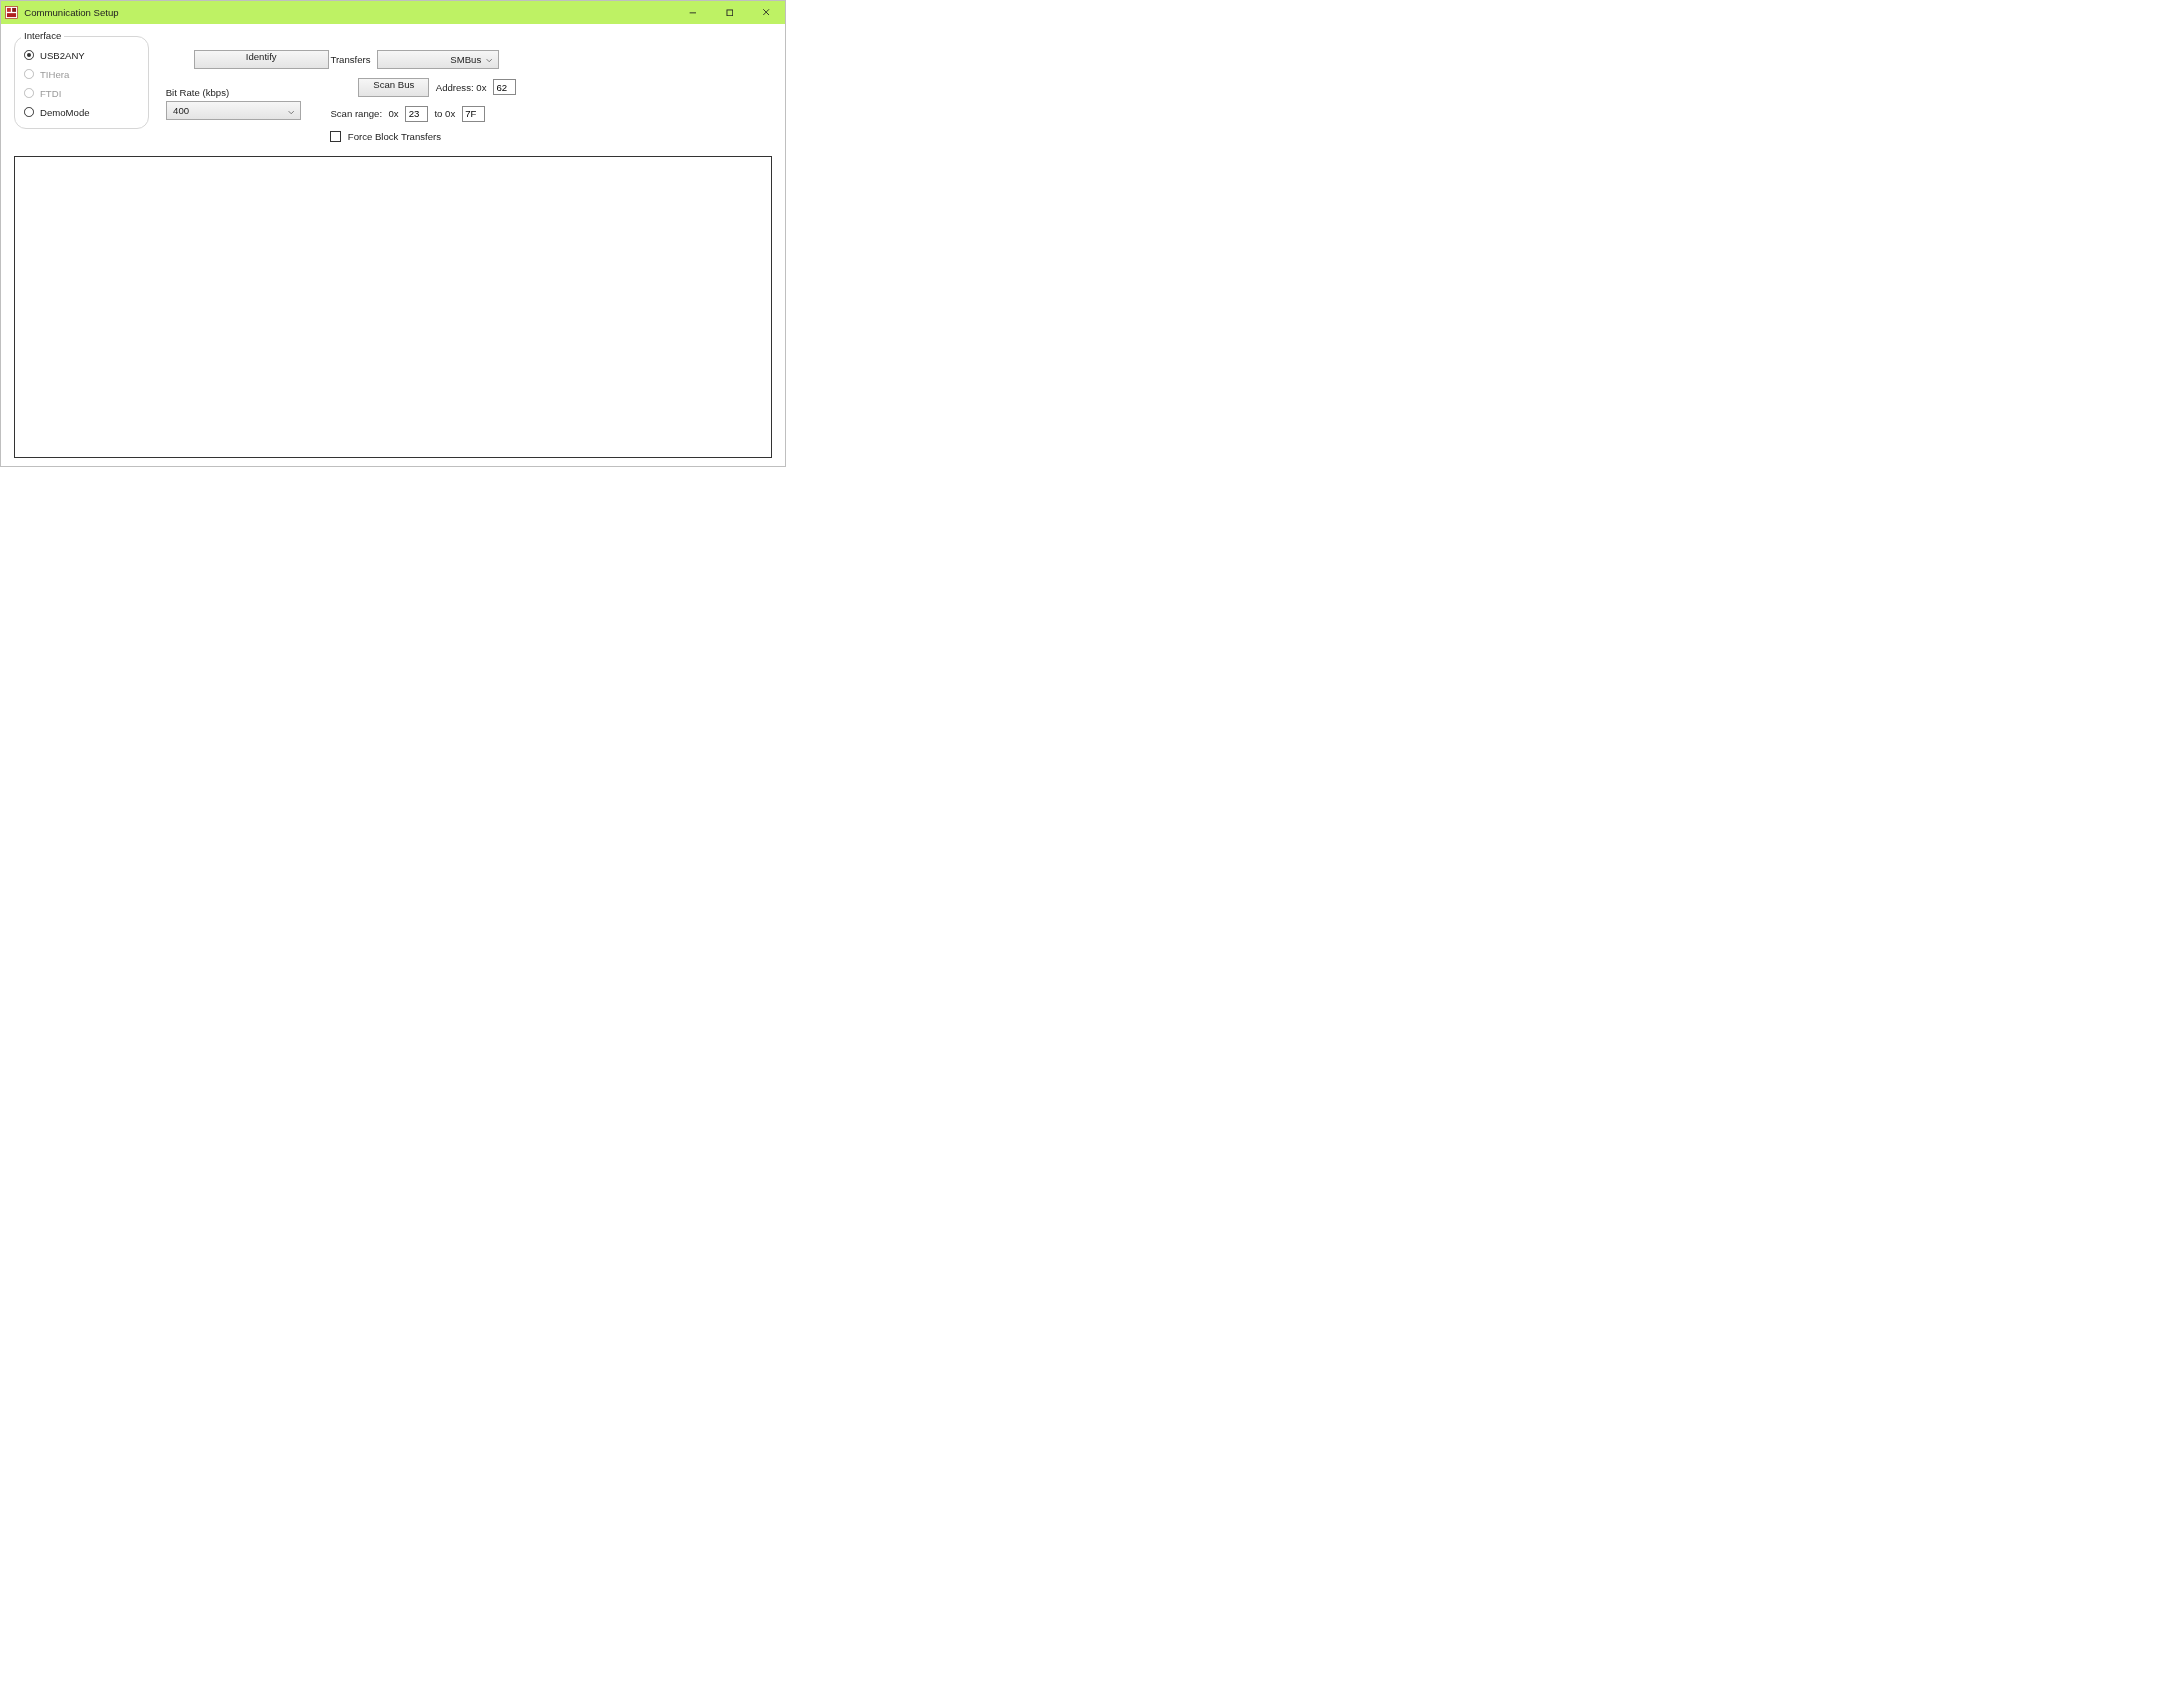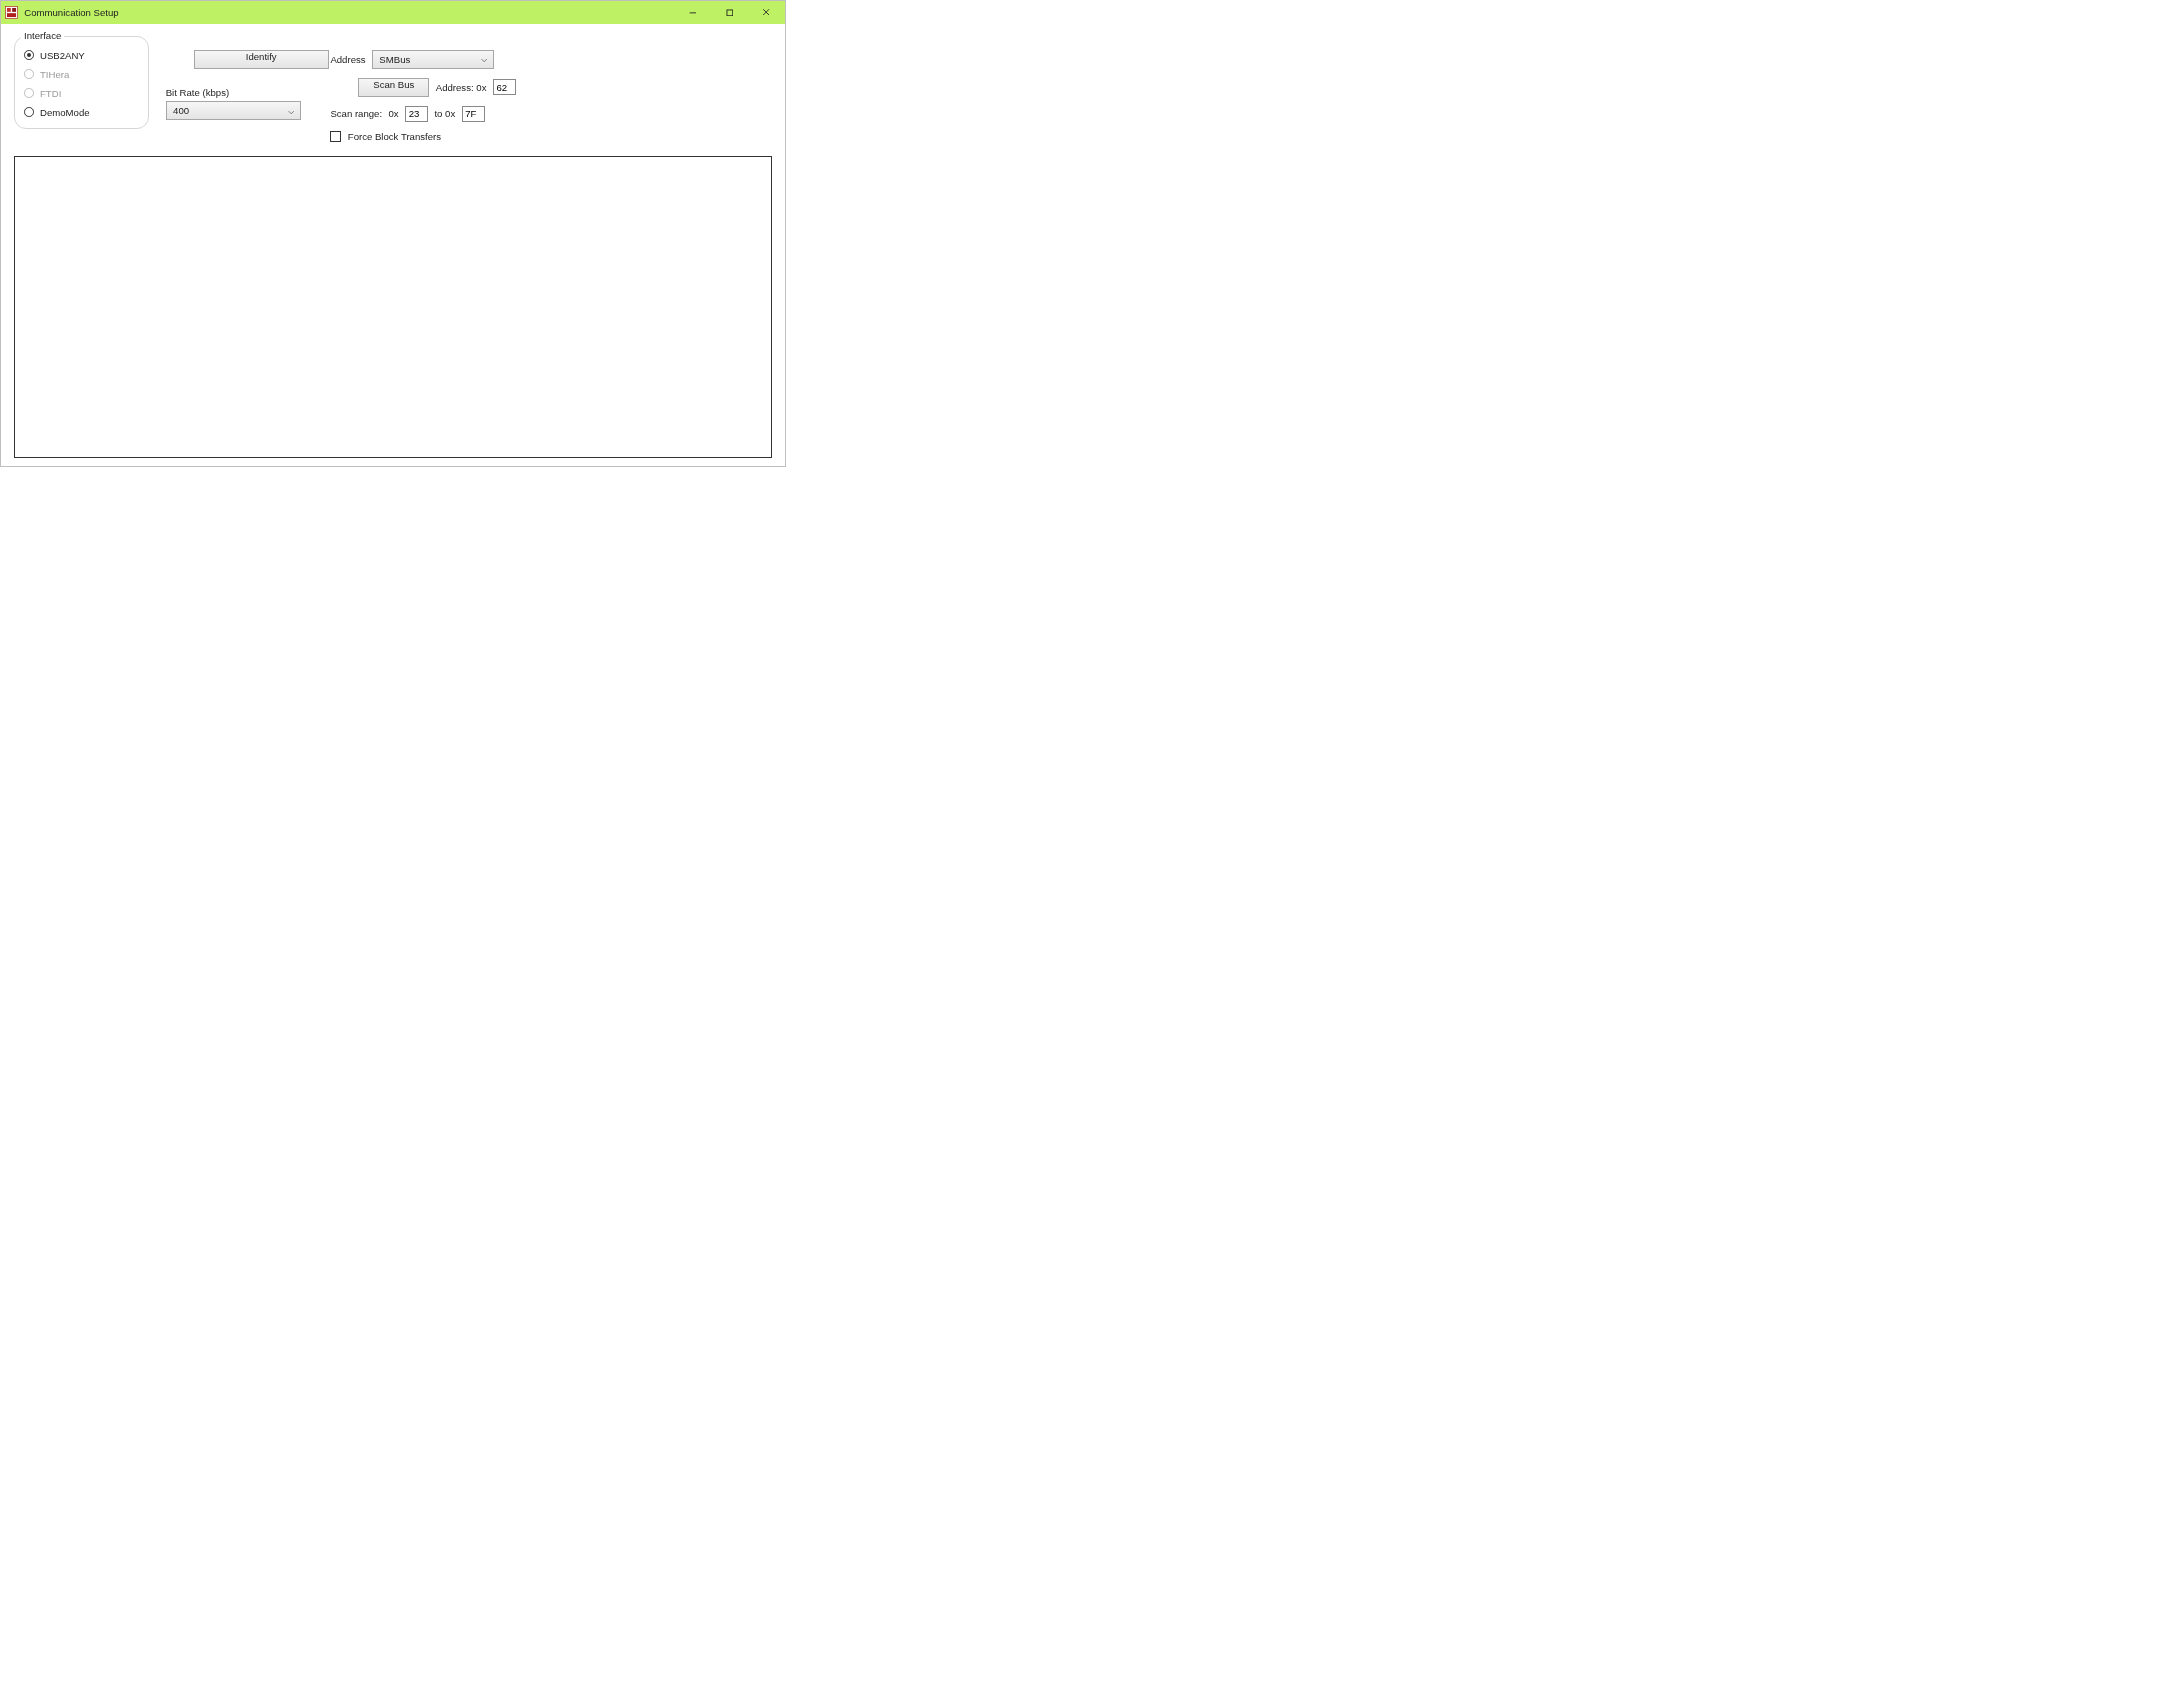--- a/index.html
+++ b/index.html
@@ -259,23 +259,23 @@
             <svg width="6.4" height="3.9" viewBox="0 0 10 6">
                 <polyline points="1,1 5,5 9,1" fill="none" stroke="#555" stroke-width="1.2"></polyline>
               </svg>
           </span>
         </div>
       </div>
 
       <div class="col col-right">
         <div style="height:14px"></div>
         <div class="row-inline">
-          <span>Address</span>
+          <span>Transfers</span>
           <div class="combo" style="width:122px">
-            <span style="flex:1;text-align:left">SMBus</span>
+            <span style="flex:1;text-align:right">SMBus</span>
             <span class="chev">
               <svg width="6.4" height="3.9" viewBox="0 0 10 6">
                   <polyline points="1,1 5,5 9,1" fill="none" stroke="#555" stroke-width="1.2"></polyline>
                 </svg>
             </span>
           </div>
         </div>
 
         <div class="row-inline">
           <div class="btn btn-scan">

